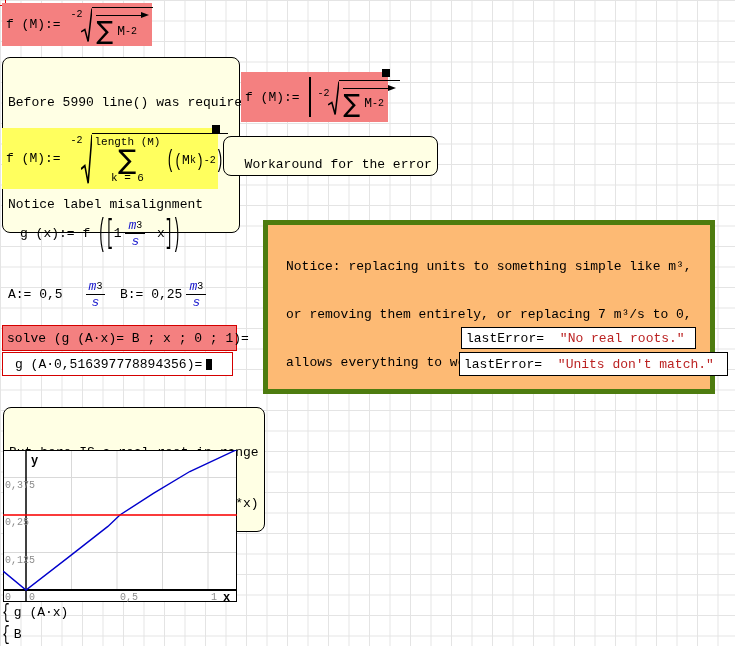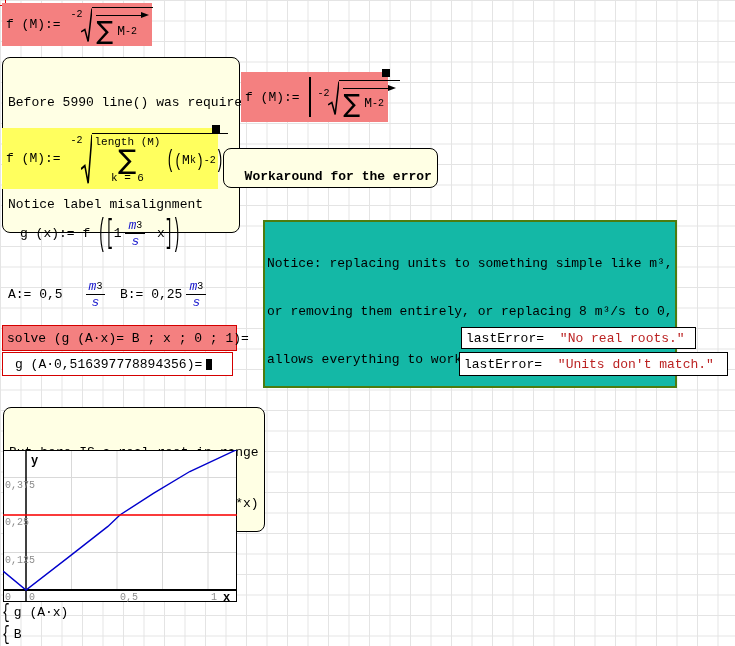--- a/index.html
+++ b/index.html
@@ -49,21 +49,21 @@
   .tp{display:inline-block;transform-origin:center;font-weight:400;}
   .tp14{transform:scaleY(1.45);}
   .tp19{transform:scaleY(1.9);}
   .tp26{transform:scaleY(2.5);}
   .tp29{transform:scaleY(2.9);}
   .cbar{width:2px;height:40px;background:#000;margin:0 4px 0 2px;flex:none;}
   .ph{display:inline-block;width:6px;height:11px;background:#000;margin-left:4px;}
   .errstr{color:#bb2222;}
   .borderr{border:1px solid #d40000;}
   .borderk{border:1px solid #000;gap:8px;}
-  .noticebox{background:#14b8a6;border:2px solid #4d7c0f;padding:2px 2px;line-height:16px;white-space:pre;}
+  .noticebox{background:#fdba74;border:5px solid #4d7c0f;padding:2px 18px;line-height:16px;white-space:pre;}
   .legend-row{display:flex;align-items:center;height:22px;white-space:pre;}
   .lbrace{display:inline-block;transform:scaleY(1.6);margin-right:4px;}
   svg text{font-family:"Liberation Mono","DejaVu Sans Mono",monospace;}
 </style>
 </head>
 <body>
 
 <div class="cross"></div>
 
 <div class="abs redbg mathbox" style="left:2px;top:3px;width:146px;height:43px;padding-left:4px;">
@@ -85,31 +85,31 @@
       </svg><span class="radicand"><span class="vec"><span class="sum">∑</span><span>M</span><sup class="exp">-2</sup></span></span></span>
 </div>
 
 <div class="abs yellowbg mathbox" style="left:2px;top:128px;width:212px;height:61px;padding-left:4px;">
   <div class="handle"></div>
   <span>f (M):= </span><span class="nthroot"><sup class="ridx">-2</sup><svg class="rsign" viewBox="0 0 10 30" preserveAspectRatio="none">
         <path d="M0 21 L3.5 19 L6.5 29.5 L10 0.5" stroke="#000" stroke-width="1.4" fill="none"></path>
       </svg><span class="radicand" style="padding-top:2px;"><span class="bigop"><span>length (M)</span><span class="op">∑</span><span>k = 6</span></span><span class="tp tp19">(</span><span class="tp tp14">(</span><span>M</span><span class="sub">k</span><span class="tp tp14">)</span><sup class="exp">-2</sup><span class="tp tp19">)</span></span></span>
 </div>
 
-<div class="abs note" style="left:223px;top:148px;font-weight:bold;">
+<div class="abs note" style="left:223px;top:136px;">
   <span>Workaround for the error</span>
 </div>
 
 <div class="abs mathbox" style="left:20px;top:207px;height:52px;">
   <span>g (x):= f </span><span class="tp tp29">(</span><span class="tp tp26">[</span><span>1</span><span class="frac"><span class="num"><span class="unit">m</span><sup class="exp blk">3</sup></span><span class="bar"></span><span class="den unit">s</span></span><span> x</span><span class="tp tp26">]</span><span class="tp tp29">)</span>
 </div>
 
 <div class="abs noticebox" style="left:263px;top:220px;">
   <div>Notice: replacing units to something simple like m³,</div>
-  <div>or removing them entirely, or replacing 8 m³/s to 0,</div>
+  <div>or removing them entirely, or replacing 7 m³/s to 0,</div>
   <div>allows everything to work.</div>
 </div>
 
 <div class="abs mathbox" style="left:8px;top:274px;height:40px;gap:19px;">
   <span>A:= 0,5</span><span class="frac"><span class="num"><span class="unit">m</span><sup class="exp blk">3</sup></span><span class="bar"></span><span class="den unit">s</span></span>
 </div>
 
 <div class="abs mathbox" style="left:120px;top:274px;height:40px;">
   <span>B:= 0,25</span><span class="frac"><span class="num"><span class="unit">m</span><sup class="exp blk">3</sup></span><span class="bar"></span><span class="den unit">s</span></span>
 </div>

